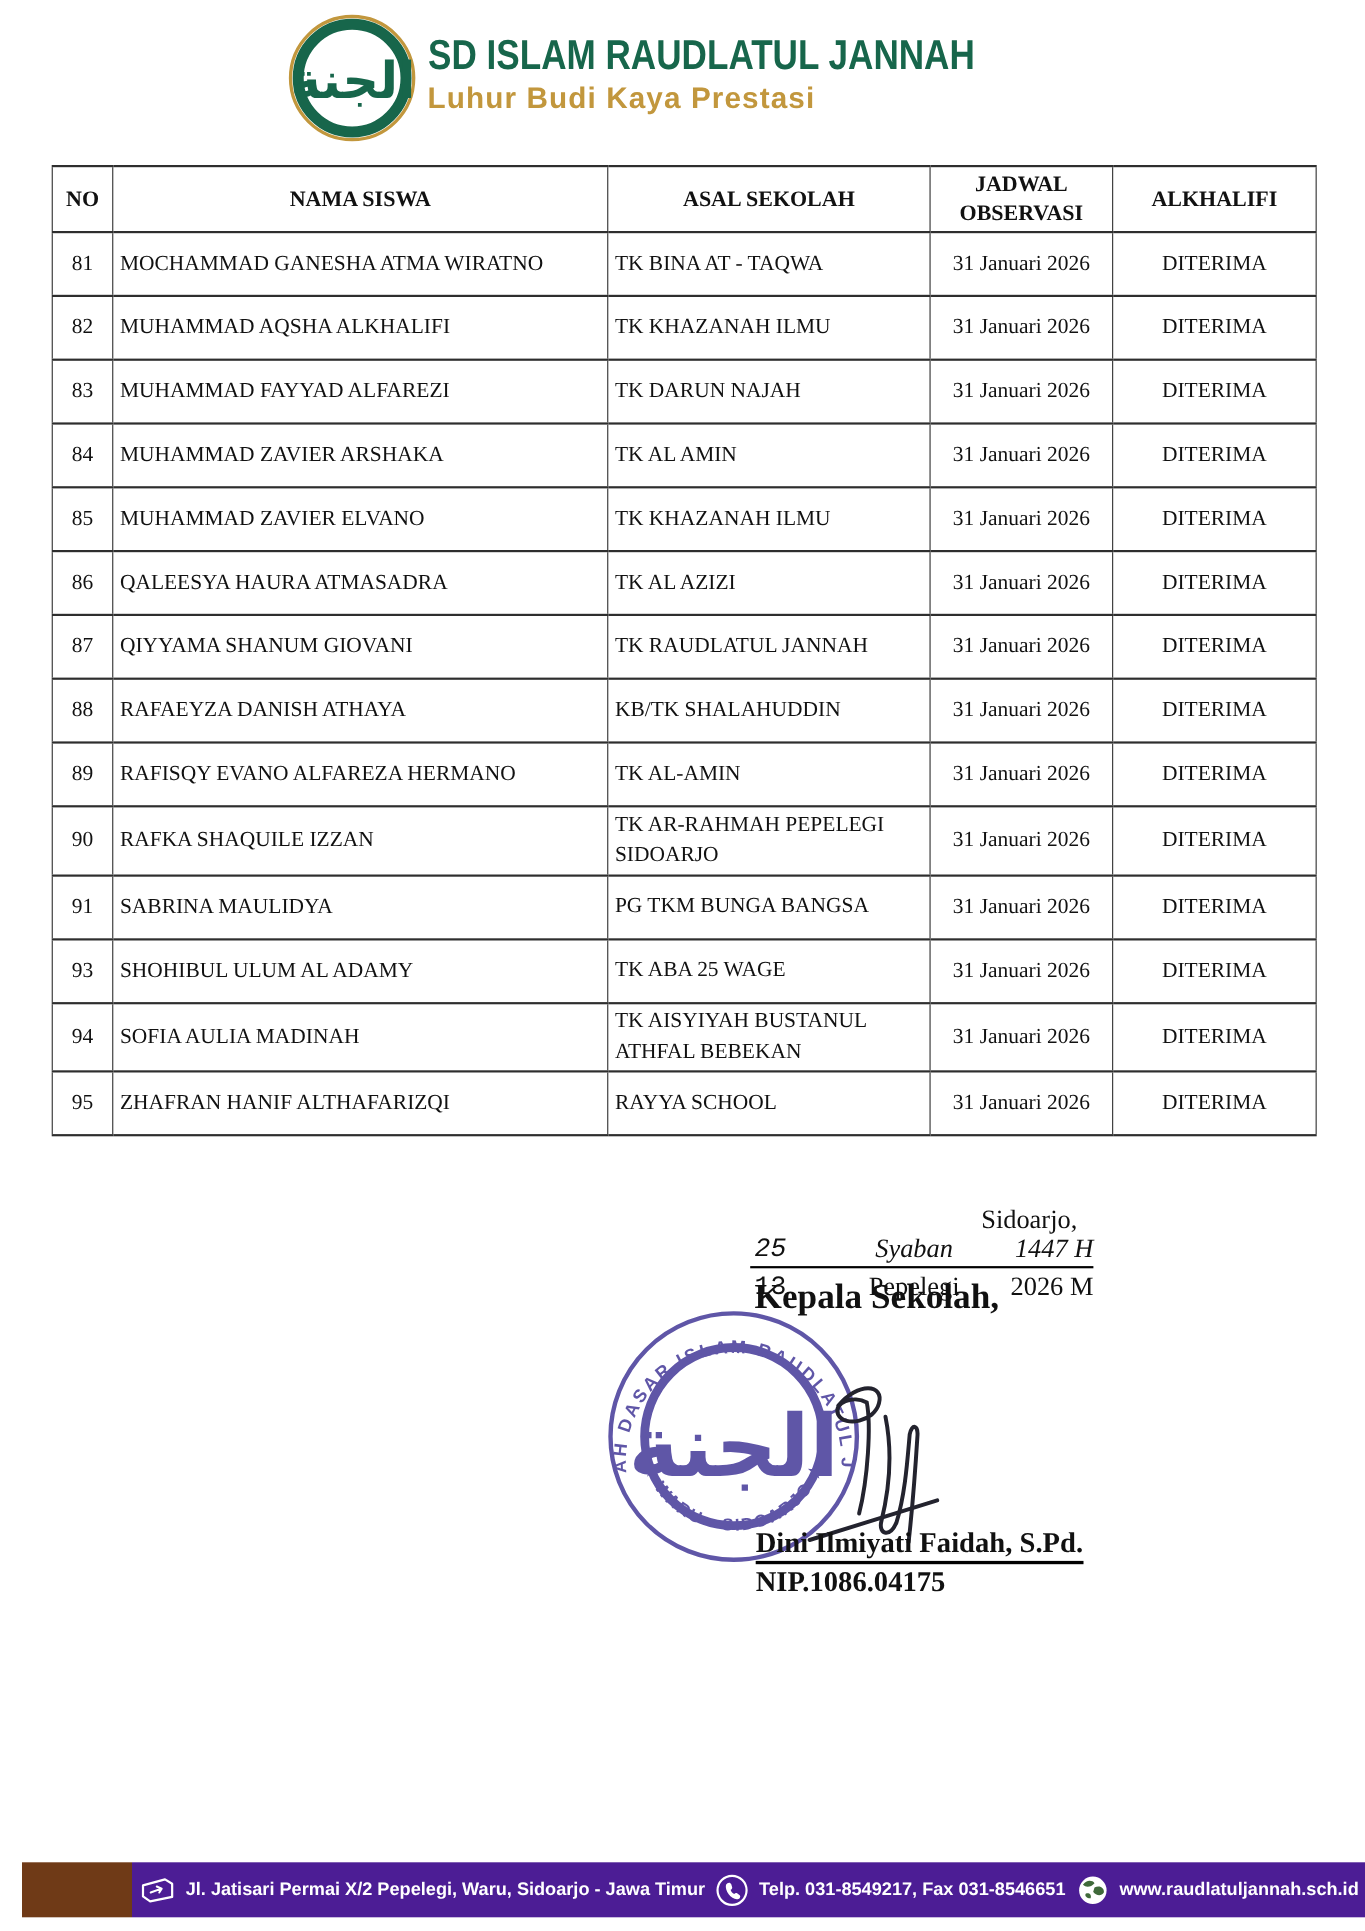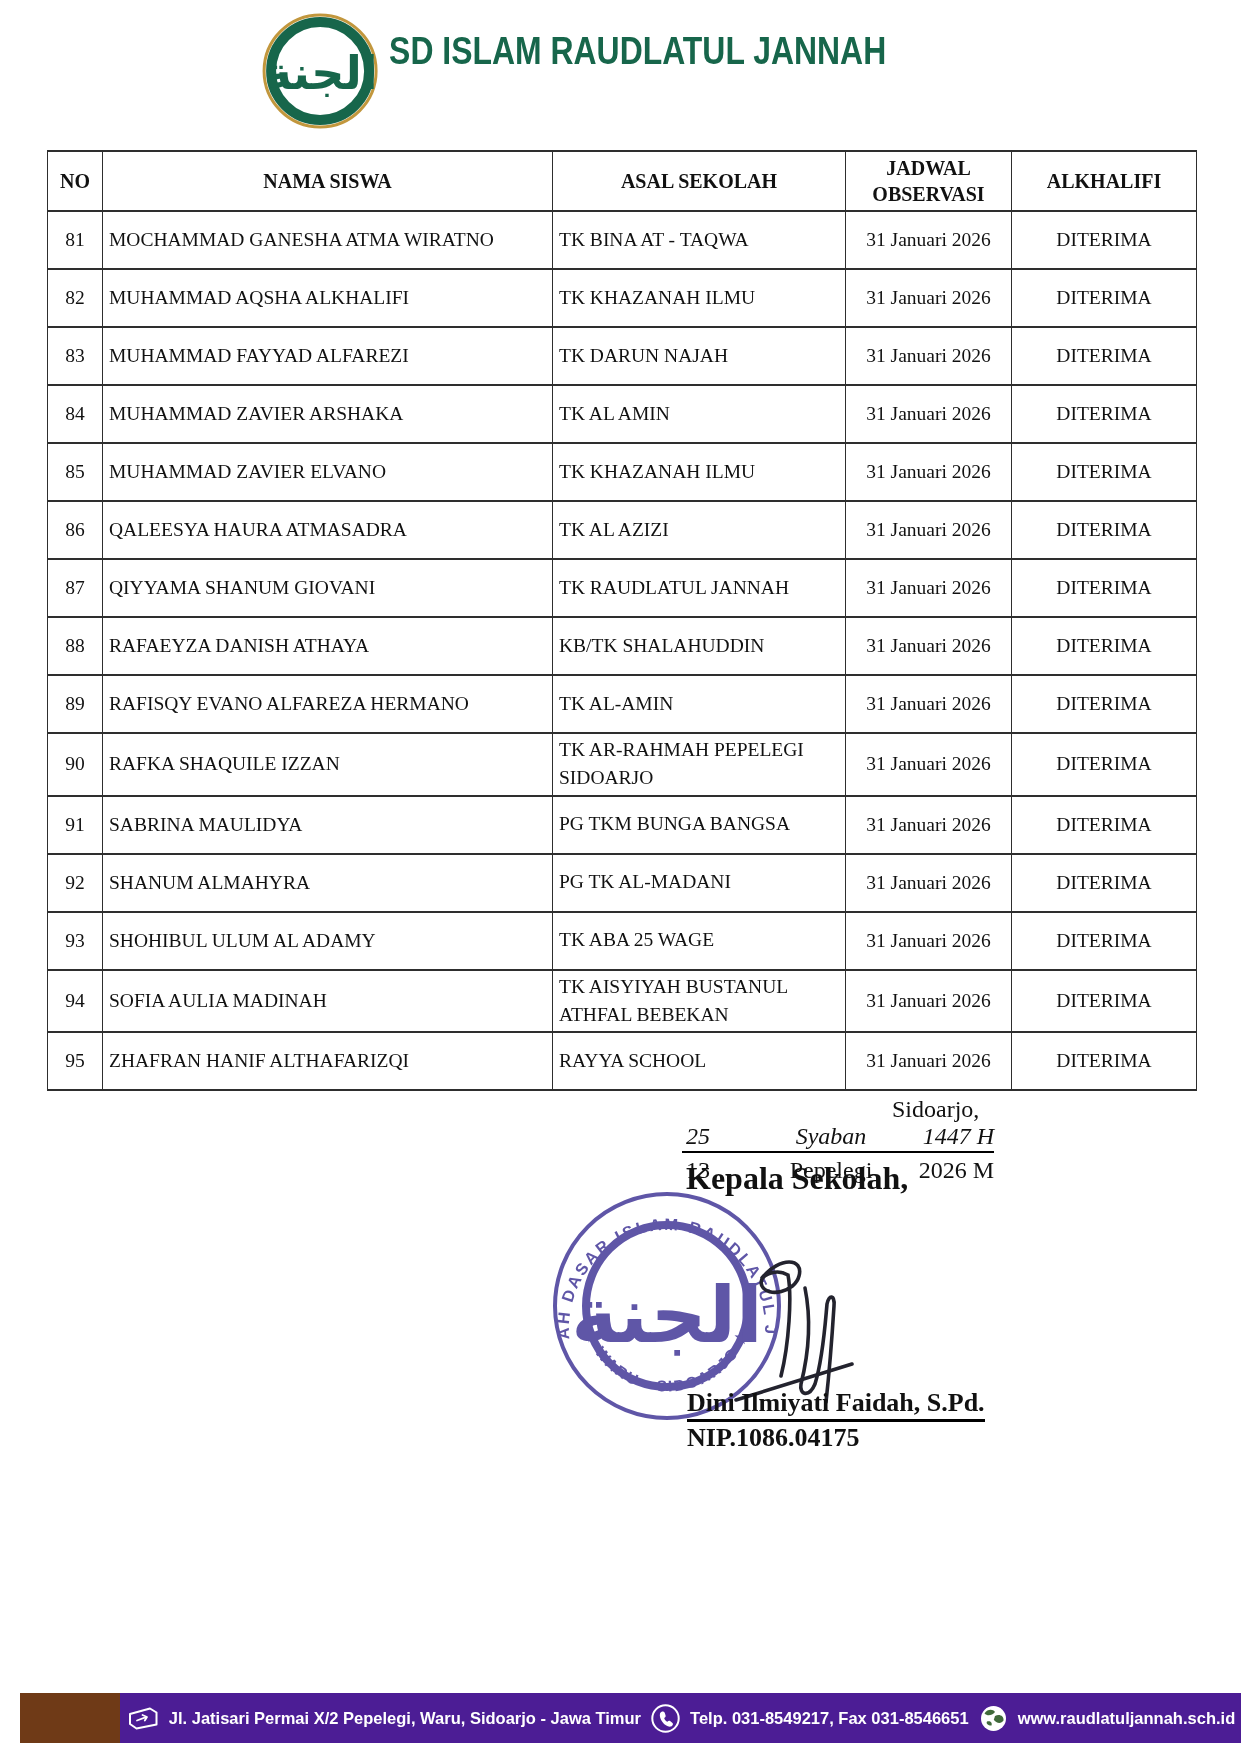--- a/index.html
+++ b/index.html
@@ -31,21 +31,21 @@
   table.roster td{height:52px;padding:2px 6px;}
   td.no,th{text-align:center;}
   td.nama{text-align:left;padding-left:12px;}
   td.asal{text-align:left;padding-left:12px;padding-right:36px;line-height:1.45;}
   td.jadwal,td.ket{text-align:center;}
   
   .dateblock{position:absolute;left:682px;top:1096px;font-size:24px;}
   .dateline{display:flex;align-items:flex-end;flex-direction:column;}
   .city{width:102px;}
   .date-grid{width:312px;display:flex;align-items:flex-end;}
-  .date-grid .d{width:70px;padding-left:4px;}
+  .date-grid .d{width:70px;padding-left:4px;font-family:Liberation Mono, monospace;}
   .date-grid .m{flex:1;text-align:center;}
   .date-grid .y{width:88px;text-align:right;}
   .hijri .date-grid{border-bottom:2px solid #000;font-style:italic;padding-bottom:1px;}
   .greg{margin-top:4px;}
   
   .sig-title{position:absolute;left:686px;top:1160px;font-weight:bold;font-size:32px;z-index:1;}
   .stamp{position:absolute;left:551px;top:1190px;width:232px;height:232px;opacity:.88;z-index:2;}
   .signature{position:absolute;left:728px;top:1248px;width:132px;height:166px;z-index:3;}
   .sig-name{position:absolute;left:687px;top:1388px;font-weight:bold;font-size:26px;
     border-bottom:3px solid #000;padding-bottom:1px;z-index:3;white-space:nowrap;}
@@ -64,20 +64,21 @@
 <div class="letterhead">
   <div class="logo-wrap">
     <svg viewBox="0 0 118 118" width="118" height="118">
       <circle cx="59" cy="59" r="56" fill="none" stroke="#c2973d" stroke-width="3"></circle>
       <circle cx="59" cy="59" r="49" fill="none" stroke="#17664b" stroke-width="10"></circle>
       <text x="60" y="77" text-anchor="middle" font-family="DejaVu Sans, sans-serif" font-size="46" font-weight="bold" fill="#17664b">الجنة</text>
     </svg>
   </div>
   <div class="head-text">
     <div><span class="school-title">SD ISLAM RAUDLATUL JANNAH</span></div>
+    <div class="tagline">Luhur Budi Kaya Prestasi</div>
   </div>
 </div>
 
 <table class="roster">
   <colgroup>
       <col class="c-no">
       <col class="c-nama">
       <col class="c-asal">
       <col class="c-jadwal">
       <col class="c-ket">
@@ -174,27 +175,20 @@
       </tr>
 
       <tr>
         <td class="no">91</td>
         <td class="nama">SABRINA MAULIDYA</td>
         <td class="asal">PG TKM BUNGA BANGSA</td>
         <td class="jadwal">31 Januari 2026</td>
         <td class="ket">DITERIMA</td>
       </tr>
 
-      <tr>
-        <td class="no">92</td>
-        <td class="nama">SHANUM ALMAHYRA</td>
-        <td class="asal">PG TK AL-MADANI</td>
-        <td class="jadwal">31 Januari 2026</td>
-        <td class="ket">DITERIMA</td>
-      </tr>
 
       <tr>
         <td class="no">93</td>
         <td class="nama">SHOHIBUL ULUM AL ADAMY</td>
         <td class="asal">TK ABA 25 WAGE</td>
         <td class="jadwal">31 Januari 2026</td>
         <td class="ket">DITERIMA</td>
       </tr>
 
       <tr>

